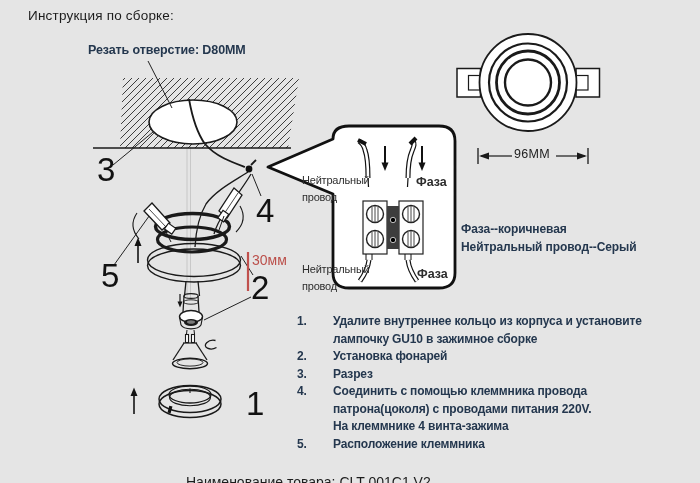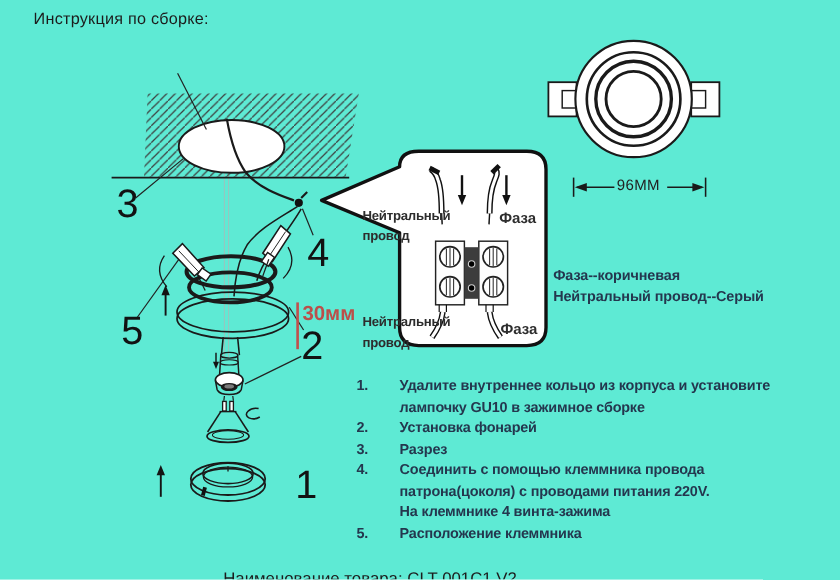--- a/index.html
+++ b/index.html
@@ -1,27 +1,27 @@
 <!DOCTYPE html>
 <html><head>
 <meta charset="utf-8">
 <style>
   * { margin:0; padding:0; box-sizing:border-box; }
   body { background:#ffffff; font-family:"Liberation Sans", sans-serif; }
   .page {
-    position:relative; width:700px; height:483px; background:#5eead4; overflow:hidden;
+    position:relative; width:700px; height:483px; background:#e5e5e5; overflow:hidden;
   }
   .abs { position:absolute; }
   .txt-black { color:#1c1c1c; }
   .txt-navy  { color:#24374e; }
   .title { font-size:13.5px; letter-spacing:0.2px; }
   .cutlabel { font-size:12.5px; font-weight:600; letter-spacing:-0.1px; }
   .partnum { font-size:33px; font-weight:400; color:#121212; line-height:1; }
-  .depth { font-size:17px; font-weight:700; color:#bb4f4a; }
-  .bubble-label { font-size:11px; font-weight:700; color:#2d2d2d; line-height:17px; letter-spacing:-0.2px; }
+  .depth { font-size:14px; font-weight:400; color:#bb4f4a; }
+  .bubble-label { font-size:11px; font-weight:400; color:#2d2d2d; line-height:17px; letter-spacing:-0.2px; }
   .phase-label { font-size:12.5px; font-weight:700; color:#2d2d2d; }
   .wirecolor { font-size:12px; font-weight:600; line-height:18px; letter-spacing:-0.1px; }
   .dim { font-size:12.5px; color:#222; letter-spacing:0.3px; }
   .product { font-size:14px;margin-top:20px; }
   .list { width:395px; font-size:12px; font-weight:600; letter-spacing:-0.15px; }
   .list-row { display:flex; line-height:17.5px; }
   .list-num { width:36px; flex:0 0 36px; }
   .list-text { flex:1; }
   svg { position:absolute; left:0; top:0; }
   .layer-text { z-index:3; }
@@ -215,20 +215,21 @@
       <line x1="588" y1="148" x2="588" y2="164" stroke-width="1.3"></line>
       <line x1="481" y1="156" x2="512" y2="156" stroke-width="1.2"></line>
       <line x1="556" y1="156" x2="585" y2="156" stroke-width="1.2"></line>
       <polygon points="479,156 489,152.5 489,159.5" stroke="none"></polygon>
       <polygon points="587,156 577,152.5 577,159.5" stroke="none"></polygon>
     </g>
   </svg>
 
   <div class="abs layer-text title txt-black" style="left:28px; top:8px;">Инструкция по сборке:</div>
 
+  <div class="abs layer-text cutlabel txt-navy" style="left:88px; top:43px;">Резать отверстие:  D80MM</div>
 
   <div class="abs layer-text partnum" style="left:97px;  top:153px;">3</div>
   <div class="abs layer-text partnum" style="left:256px; top:194px;">4</div>
   <div class="abs layer-text partnum" style="left:101px; top:259px;">5</div>
   <div class="abs layer-text partnum" style="left:251px; top:271px;">2</div>
   <div class="abs layer-text partnum" style="left:246px; top:387px;">1</div>
 
   <div class="abs layer-text depth" style="left:252px; top:252px;">30мм</div>
 
   <div class="abs layer-text bubble-label" style="left:302px; top:172px;">

